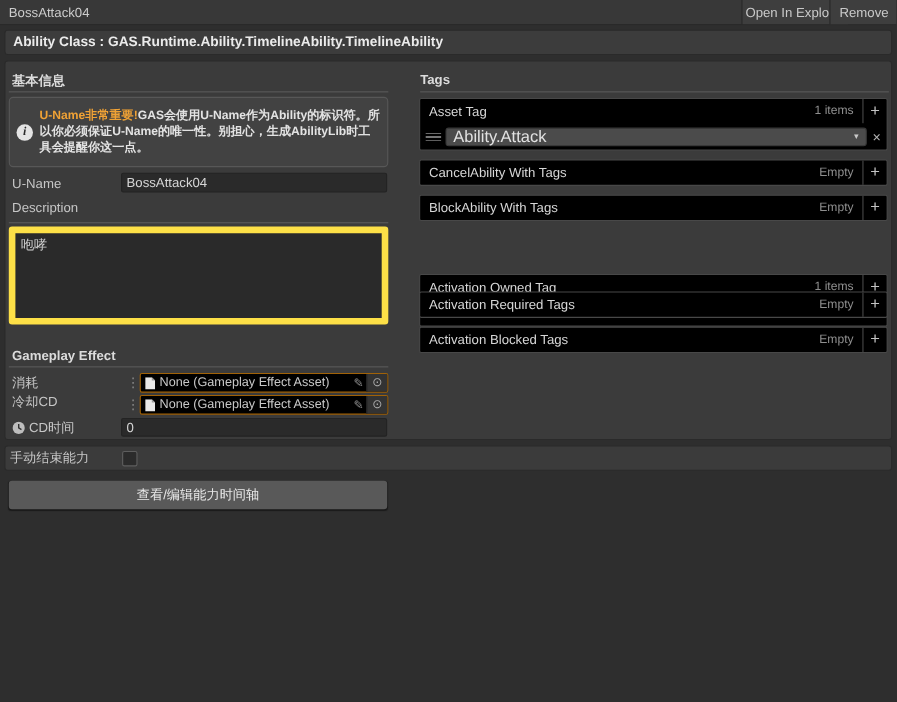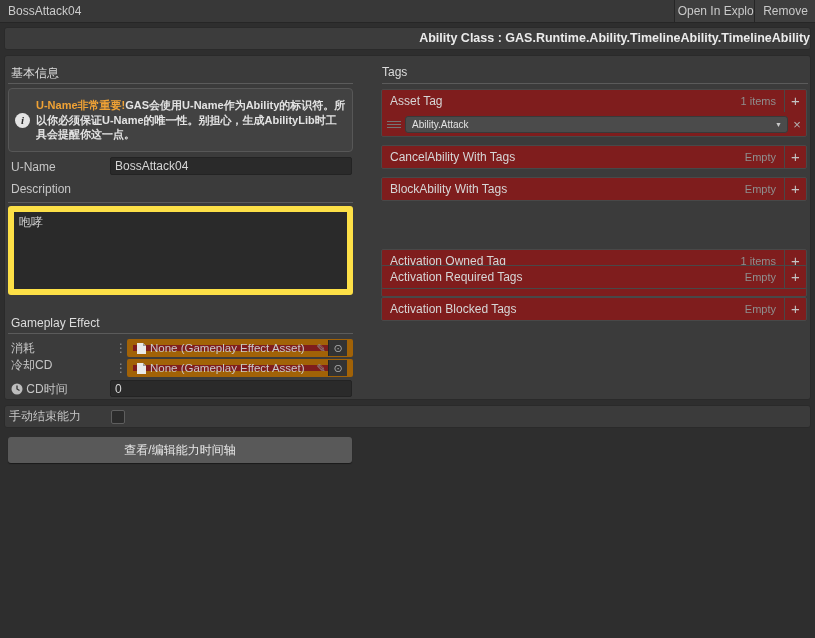--- a/index.html
+++ b/index.html
@@ -8,64 +8,64 @@
         -webkit-font-smoothing:antialiased;}
   .abs{position:absolute;}
   
   .topbar{left:0;top:0;width:815px;height:22px;background:#383838;border-bottom:1px solid #262626;}
   .topbar-title{position:absolute;left:8px;top:0;line-height:22px;color:#CCCCCC;}
   .topbtn{position:absolute;top:0;height:22px;line-height:22px;text-align:center;background:#3E3E3E;
           border-left:1px solid #262626;color:#C9C9C9;cursor:pointer;}
   
   .panel{background:#3B3B3B;border:1px solid #2A2A2A;border-radius:3px;box-sizing:border-box;}
   .classbar{left:4px;top:27px;width:807px;height:23px;background:#3C3C3C;}
-  .classbar span{display:block;padding-left:7px;line-height:21px;font-weight:bold;font-size:12.5px;color:#EBEBEB;text-align:right;}
+  .classbar span{display:block;padding-left:7px;line-height:21px;font-weight:bold;font-size:12.5px;color:#EBEBEB;}
   .mainpanel{left:4px;top:55px;width:807px;height:345px;}
   .footpanel{left:4px;top:405px;width:807px;height:23px;}
   
-  .sec-title{font-weight:normal;font-size:12px;color:#DCDCDC;}
+  .sec-title{font-weight:bold;font-size:12px;color:#DCDCDC;}
   .rule{height:1px;background:#5B5B5B;}
   
   .notice{display:flex;align-items:center;background:#424242;border:1px solid #575757;border-radius:4px;box-sizing:border-box;}
   .info-icon{flex:0 0 15px;width:15px;height:15px;margin:0 4px 0 6px;border-radius:50%;background:#E4E4E4;
              color:#2B2B2B;font-family:"Liberation Serif","DejaVu Serif",serif;font-weight:bold;font-style:italic;
              font-size:11px;line-height:15px;text-align:center;}
   .notice-text{flex:1;padding:3px 6px 3px 2px;font-size:11px;font-weight:bold;line-height:14.8px;color:#E3E3E3;}
   .notice-text .hl{color:var(--info-highlight,#F0A235);}
   
   .text-input{background:#2A2A2A;border:1px solid #232323;border-radius:2px;box-sizing:border-box;
               color:#D6D6D6;line-height:16px;padding:0 4px;overflow:hidden;white-space:nowrap;}
   .textarea{background:#2A2A2A;border:6px solid #fde047;border-radius:3px;box-sizing:border-box;
             color:#CFCFCF;padding:3px 5px;line-height:15px;}
   .field-label{color:#C6C6C6;line-height:18px;}
   
   .dots{color:#8C8C8C;font-size:12px;line-height:18px;}
-  .obj-field{display:flex;align-items:center;height:18px;background:#7f1d1d;border:6px solid #a16207;
+  .obj-field{display:flex;align-items:center;height:18px;background:#000000;border:1px solid #a16207;
              border-radius:2px;box-sizing:border-box;}
   .doc-icon{flex:0 0 9px;margin:0 4px 0 4px;}
   .obj-label{flex:1;font-size:11.5px;color:#C9C9C9;white-space:nowrap;overflow:hidden;}
   .pencil{flex:0 0 14px;color:#8E8E8E;font-size:11px;text-align:center;cursor:pointer;}
   .picker{flex:0 0 18px;height:16px;border-left:1px solid #232323;background:#333333;color:#ABABAB;
           font-size:11px;line-height:16px;text-align:center;cursor:pointer;}
   .clock-icon{vertical-align:-2px;}
   
-  .tag-group{position:absolute;left:376px;width:426px;background:#7f1d1d;border:1px solid #484848;
+  .tag-group{position:absolute;left:376px;width:426px;background:#000000;border:1px solid #484848;
              border-radius:2px;box-sizing:border-box;}
   .tag-head{display:flex;align-items:center;height:22px;}
   .tag-label{padding-left:8px;color:#D6D6D6;}
   .tag-spacer{flex:1;}
   .tag-count{color:#8F8F8F;font-size:11px;padding-right:8px;}
   .plus-btn{width:21px;height:22px;border-left:1px solid #484848;text-align:center;color:#C4C4C4;
             font-size:15px;line-height:21px;cursor:pointer;}
   .tag-item{display:flex;align-items:center;height:25px;}
   .drag-lines{flex:0 0 14px;height:7px;margin-left:5px;
               background:repeating-linear-gradient(to bottom,#757575 0 1px,transparent 1px 3px);}
   .dropdown{flex:1;display:flex;align-items:center;height:17px;margin-left:4px;background:#4B4B4B;
             border:1px solid #393939;border-radius:3px;box-sizing:border-box;cursor:pointer;}
-  .dd-label{padding-left:6px;font-size:10px;color:#E2E2E2;}
+  .dd-label{padding-left:6px;font-size:15px;color:#E2E2E2;}
   .dd-arrow{margin-left:auto;padding-right:5px;font-size:7px;color:#C9C9C9;}
   .x-btn{flex:0 0 18px;text-align:center;color:#B5B5B5;font-size:13px;cursor:pointer;}
   
   .checkbox{position:absolute;left:106px;top:4px;width:14px;height:14px;background:#2B2B2B;
             border:1px solid #5E5E5E;border-radius:2px;box-sizing:border-box;cursor:pointer;}
   .big-btn{left:8px;top:437px;width:344px;height:26px;background:#595959;border-radius:3px;
            box-shadow:0 1px 1px rgba(0,0,0,0.45);text-align:center;line-height:26px;color:#E8E8E8;cursor:pointer;}
 </style>
 </head>
 <body>

